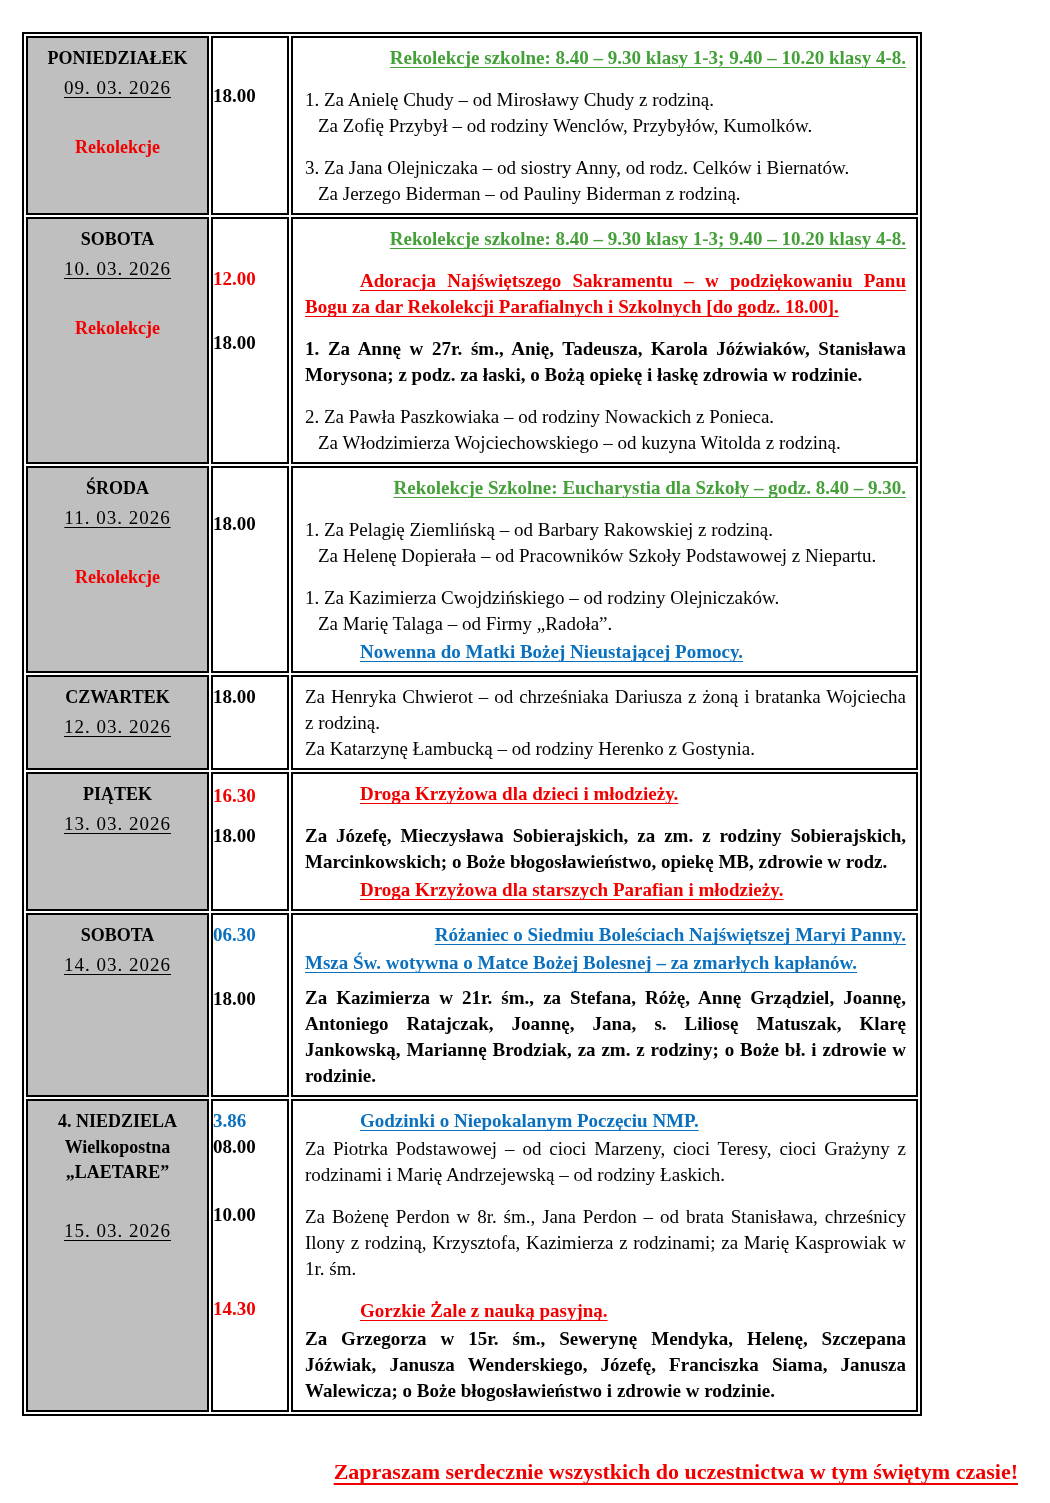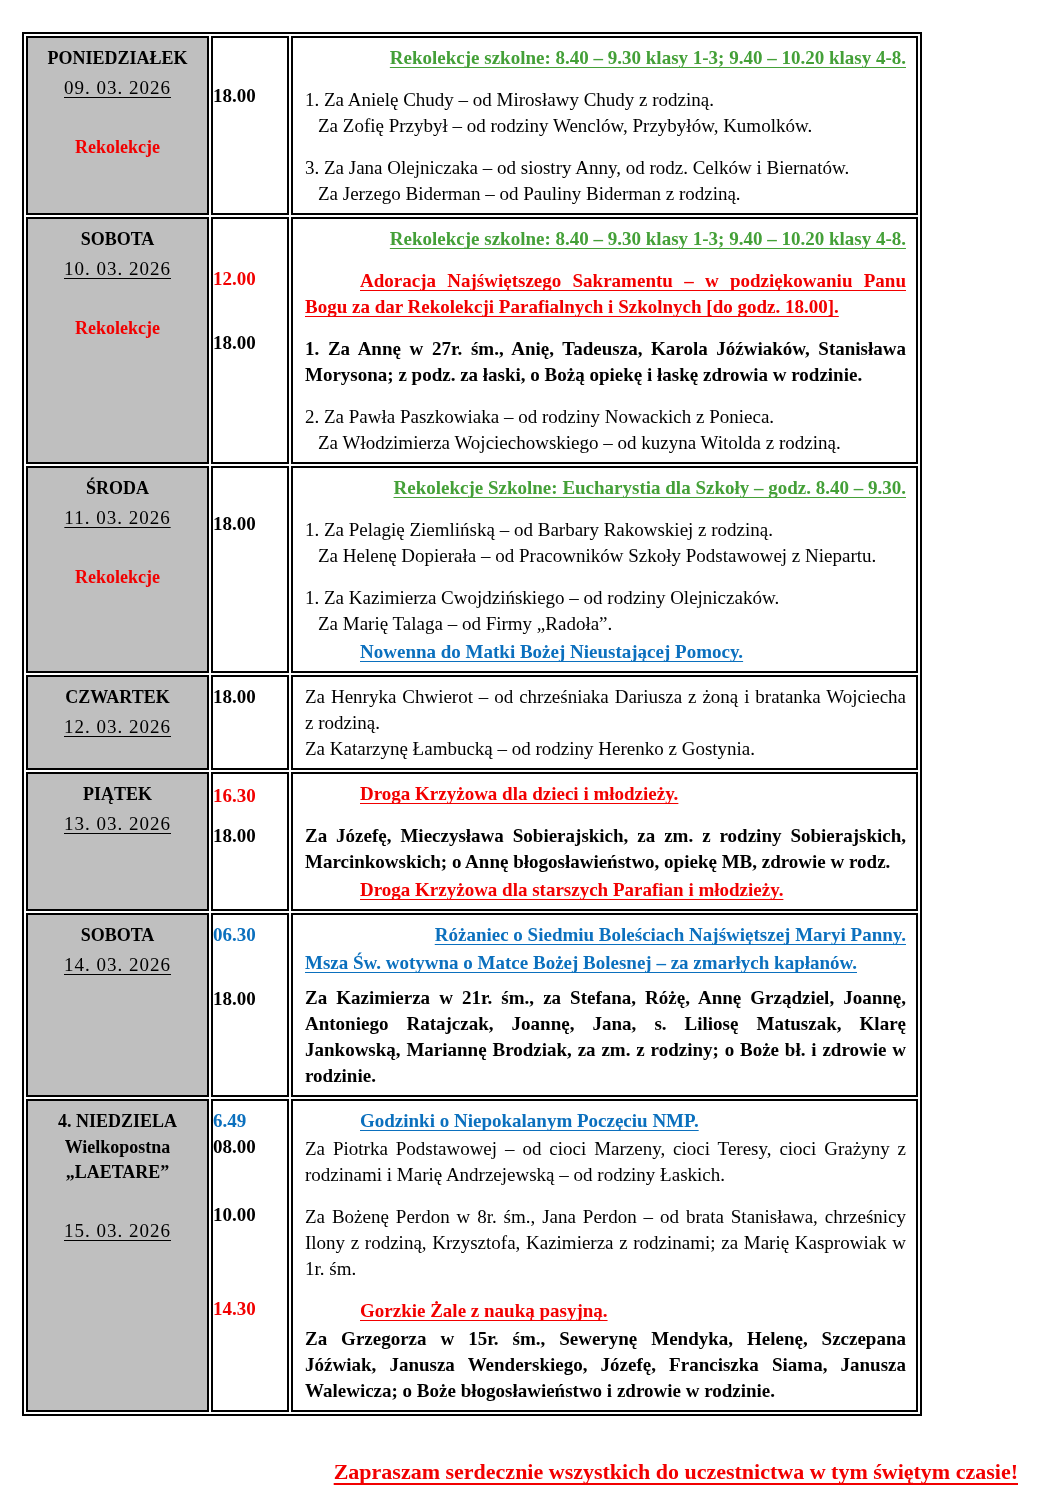--- a/index.html
+++ b/index.html
@@ -164,21 +164,21 @@
       <td class="day">
           <div class="day-name">PIĄTEK</div>
           <div class="day-date">13. 03. 2026</div>
         </td>
       <td class="time">
           <div class="time-label red mt2">16.30</div>
           <div class="time-label  mt14">18.00</div>
         </td>
       <td class="content">
           <div class="block h red ind"><span><span>Droga Krzyżowa dla dzieci i młodzieży.</span></span></div>
-          <div class="block p bold justify"><span><span>Za Józefę, Mieczysława Sobierajskich, za zm. z rodziny Sobierajskich, Marcinkowskich; o Annę błogosławieństwo, opiekę MB, zdrowie w rodz.</span></span></div>
+          <div class="block p bold justify"><span><span>Za Józefę, Mieczysława Sobierajskich, za zm. z rodziny Sobierajskich, Marcinkowskich; o Boże błogosławieństwo, opiekę MB, zdrowie w rodz.</span></span></div>
           <div class="block h red ind tight"><span><span>Droga Krzyżowa dla starszych Parafian i młodzieży.</span></span></div>
         </td>
     </tr>
     <tr class="r5">
       <td class="day">
           <div class="day-name">SOBOTA</div>
           <div class="day-date">14. 03. 2026</div>
         </td>
       <td class="time">
           <div class="time-label blue">06.30</div>
@@ -191,21 +191,21 @@
         </td>
     </tr>
     <tr class="r6">
       <td class="day">
           <div class="day-name">4. NIEDZIELA</div>
           <div class="day-name2">Wielkopostna</div>
           <div class="day-name2">„LAETARE”</div>
           <div class="day-date gap">15. 03. 2026</div>
         </td>
       <td class="time">
-          <div class="time-label blue">6.49</div>
+          <div class="time-label blue">3.86</div>
           <div class="time-label">08.00</div>
           <div class="time-label  mt42">10.00</div>
           <div class="time-label red mt68">14.30</div>
         </td>
       <td class="content">
           <div class="block h blue ind"><span><span>Godzinki o Niepokalanym Poczęciu NMP.</span></span></div>
           <div class="block p justify tight"><span><span class="b">Za Piotrka Podstawowej </span><span>– od cioci Marzeny, cioci Teresy, cioci Grażyny z rodzinami i </span><span class="b">Marię Andrzejewską </span><span>– od rodziny Łaskich.</span></span></div>
           <div class="block p justify"><span><span class="b">Za Bożenę Perdon w 8r. śm., Jana Perdon </span><span>– od brata Stanisława, chrześnicy Ilony z rodziną, Krzysztofa, Kazimierza z rodzinami; za </span><span class="b">Marię Kasprowiak w 1r. śm.</span></span></div>
           <div class="block h red ind"><span><span>Gorzkie Żale z nauką pasyjną.</span></span></div>
           <div class="block p bold justify tight"><span><span>Za Grzegorza w 15r. śm., Sewerynę Mendyka, Helenę, Szczepana Jóźwiak, Janusza Wenderskiego, Józefę, Franciszka Siama, Janusza Walewicza; o Boże błogosławieństwo i zdrowie w rodzinie.</span></span></div>

